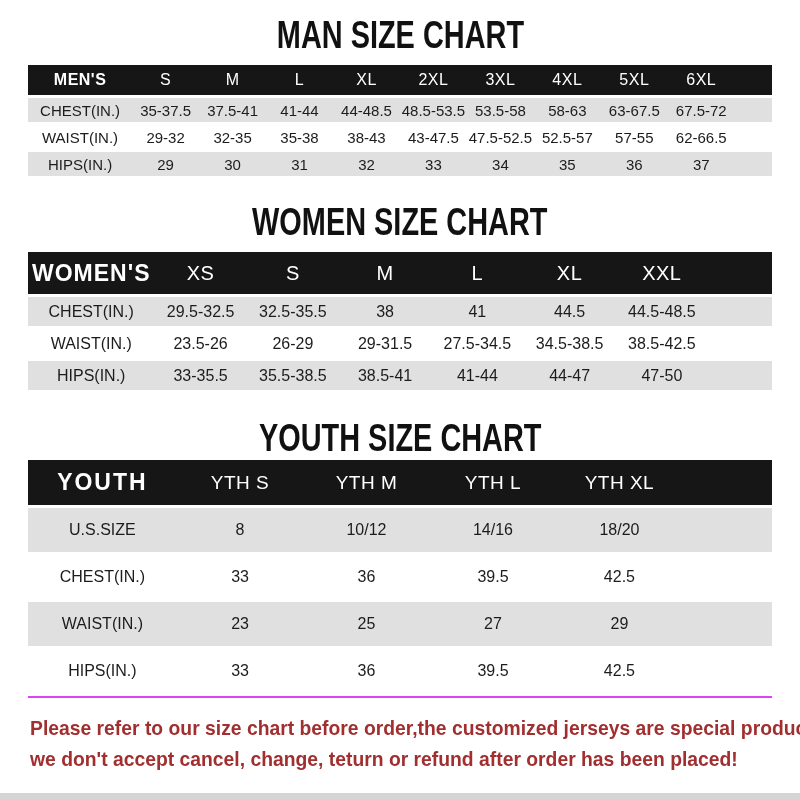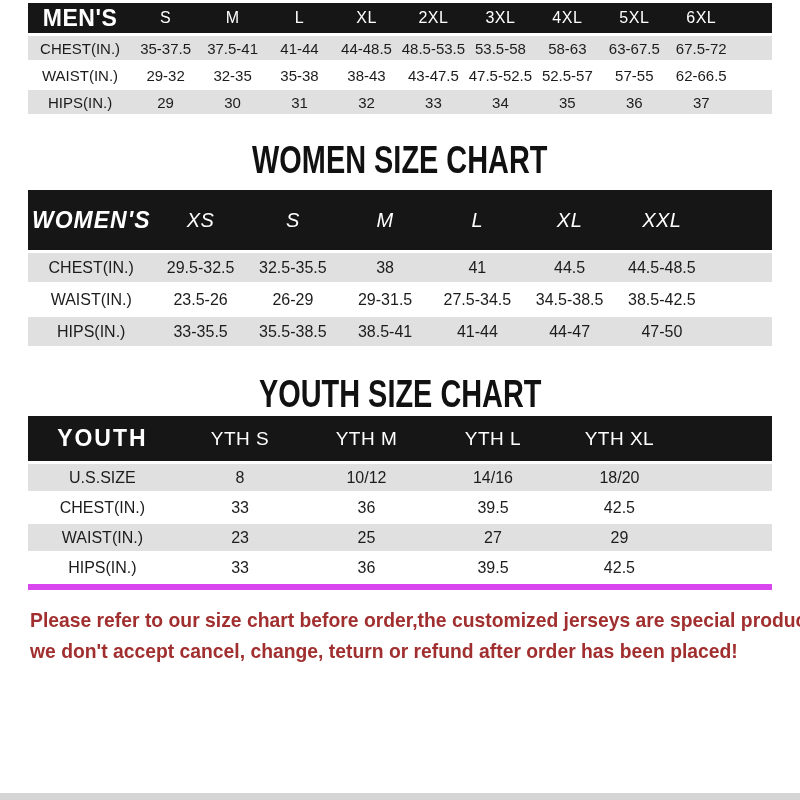--- a/index.html
+++ b/index.html
@@ -54,37 +54,37 @@
     text-align: center;
   }
   table.chart thead tr { background: var(--bar-black, #161616); color: #fff; }
   table.chart th { font-weight: 400; }
   table.chart th.tbl-title { font-weight: 700; color: #fff; }
   table.chart tbody tr:nth-child(odd) { background: var(--row-gray, #E0E0E0); }
   table.chart tbody tr:nth-child(even) { background: #ffffff; }
   table.chart td, table.chart th { overflow: hidden; white-space: nowrap; }
 
   .men-chart thead tr   { height: 30px; }
-  .men-chart .tbl-title { font-size: 23px; letter-spacing: 0.5px; margin-top: 43px; }
+  .men-chart .tbl-title { font-size: 16px; letter-spacing: 0.5px; margin-top: 43px; }
   .men-chart th.col-h   { font-size: 16px; letter-spacing: 0.5px; }
   .men-chart tbody tr   { height: 24px; }
   .men-chart td         { font-size: 15px; }
 
-  .women-chart thead tr   { height: 60px; font-style: italic; }
+  .women-chart thead tr   { height: 42px; }
   .women-chart .tbl-title { font-size: 23px; letter-spacing: 1px; }
   .women-chart th.col-h   { font-size: 20px; letter-spacing: 0.5px; }
   .women-chart tbody tr   { height: 29px; }
   .women-chart td         { font-size: 16px; }
 
   .youth-chart thead tr   { height: 45px; }
   .youth-chart .tbl-title { font-size: 23px; letter-spacing: 2px; }
   .youth-chart th.col-h   { font-size: 19px; letter-spacing: 0.5px; }
-  .youth-chart tbody tr   { height: 27px; }
+  .youth-chart tbody tr   { height: 44px; }
   .youth-chart td         { font-size: 16px; }
-  .youth-chart { border-bottom: 6px solid #d946ef; }
+  .youth-chart { border-bottom: 2px solid #d946ef; }
 
   
   .notice {
     margin-top: 14px;
     padding-left: 30px;
     color: var(--red, #A12F2F);
   }
   .notice-line {
     display: inline-block;
     font-size: 21px;
@@ -101,20 +101,23 @@
     height: 7px;
     background: #D5D5D5;
   }
 </style>
 </head>
 <body>
 
 <div class="page">
 
 
+  <h2 class="section-heading" id="men-heading">
+    <span class="cond">MAN SIZE CHART</span>
+  </h2>
   <table class="chart men-chart">
       <colgroup>
         <col style="width: 14%;">
         <col style="width: 9%;">
         <col style="width: 9%;">
         <col style="width: 9%;">
         <col style="width: 9%;">
         <col style="width: 9%;">
         <col style="width: 9%;">
         <col style="width: 9%;">

